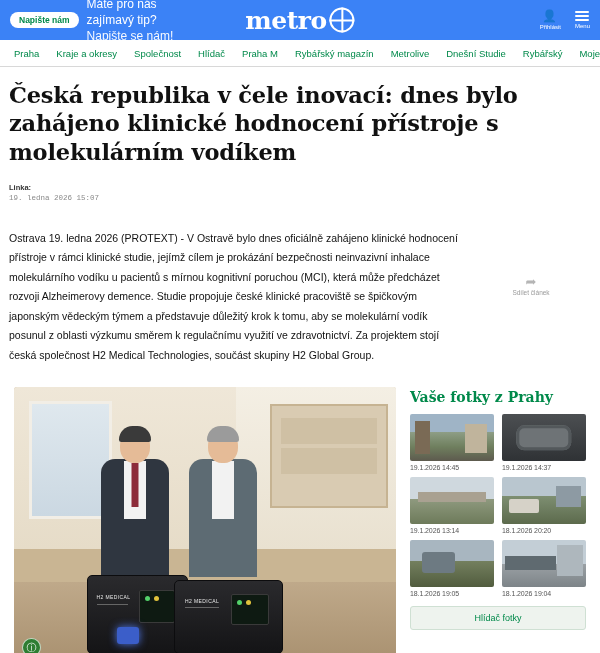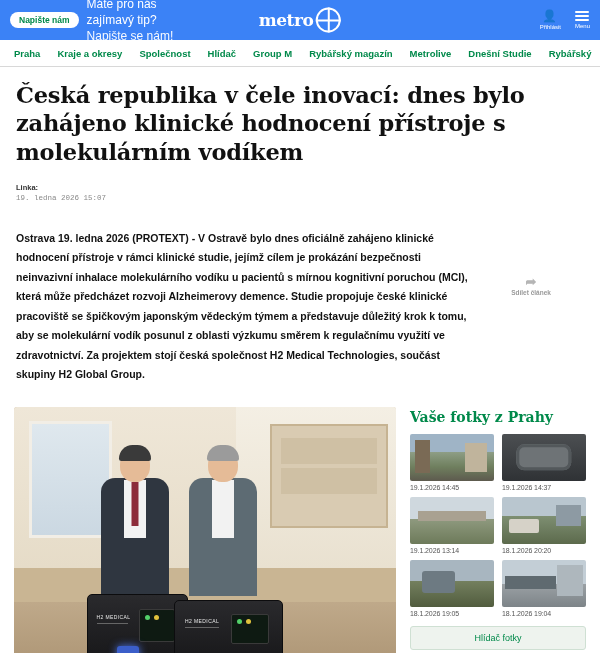--- a/index.html
+++ b/index.html
@@ -50,21 +50,21 @@
     left: 50%;
     top: 50%;
     transform: translate(-50%, -50%);
     display: flex;
     align-items: center;
     gap: 3px;
   }
   .metro-logo .word {
     color: #ffffff;
     font-family: "DejaVu Serif", serif;
-    font-size: 17px;
+    font-size: 25px;
     font-weight: bold;
     letter-spacing: -0.5px;
     line-height: 1;
   }
   .metro-logo .globe {
     width: 21px;
     height: 21px;
     border-radius: 50%;
     border: 2px solid #ffffff;
     position: relative;
@@ -114,29 +114,29 @@
     height: 27px;
     display: flex;
     align-items: center;
     gap: 17px;
     padding: 0 14px;
     box-sizing: border-box;
     background: #fff;
   }
   .nav a {
     font-size: 9.5px;
-    font-weight: bold;
+    font-weight: normal;
     color: #00894a;
     text-decoration: none;
     white-space: nowrap;
     cursor: pointer;
   }
 
   
-  .wrap { padding: 0 16px; box-sizing: border-box; }
+  .wrap { padding: 0 9px; box-sizing: border-box; }
 
   h1.headline {
     font-family: "DejaVu Serif", serif;
     font-size: 22.5px;
     line-height: 1.26;
     font-weight: bold;
     color: #111111;
     margin: 14px 0 0 0;
     letter-spacing: -0.2px;
   }
@@ -147,21 +147,20 @@
     color: #333;
     line-height: 1.5;
   }
   .byline .author-label { font-weight: bold; }
   .byline .date { color: #8a8a8a; font-family: Liberation Mono, monospace; }
 
   .body-area {
     display: flex;
     margin-top: 14px;
     gap: 4px;
-    font-weight: bold;
   }
   .body-text {
     width: 458px;
     font-size: 10.5px;
     line-height: 1.85;
     color: #111;
   }
   .share-col {
     flex: 1;
     display: flex;
@@ -385,21 +384,21 @@
       <span class="label">Menu</span>
     </div>
   </div>
 </div>
 
 <nav class="nav">
   <a>Praha</a>
   <a>Kraje a okresy</a>
   <a>Společnost</a>
   <a>Hlídač</a>
-  <a>Group M</a>
+  <a>Praha M</a>
   <a>Rybářský magazín</a>
   <a>Metrolive</a>
   <a>Dnešní Studie</a>
   <a>Rybářský</a>
   <a>Moje Metro</a>
 </nav>
 
 <div class="wrap">
   <h1 class="headline">Česká republika v čele inovací: dnes bylo zahájeno klinické hodnocení přístroje s molekulárním vodíkem</h1>
 

